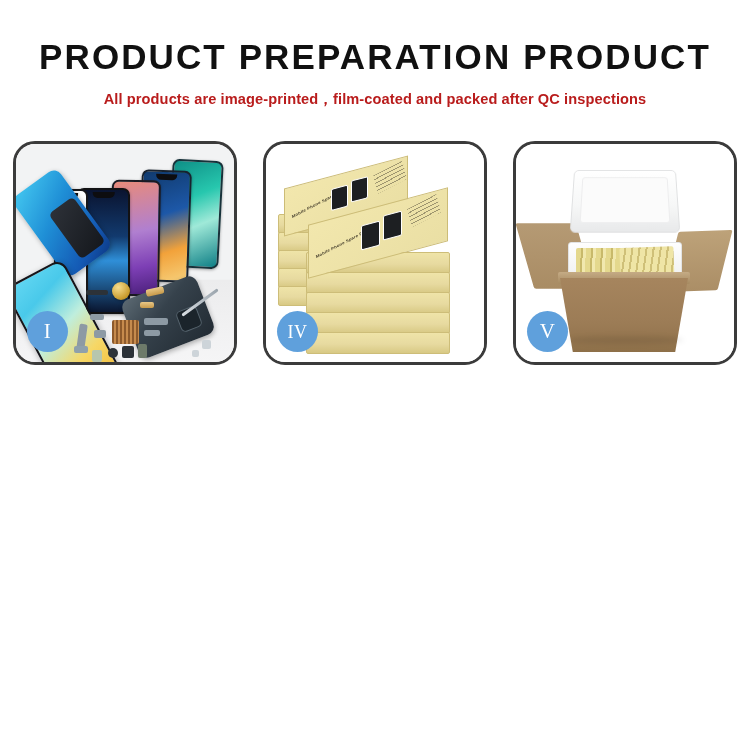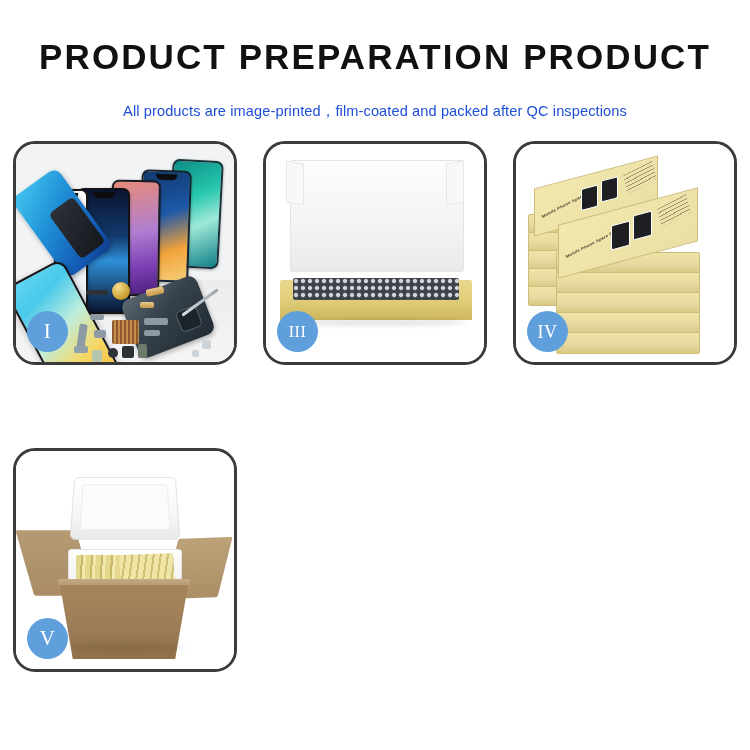--- a/index.html
+++ b/index.html
@@ -26,25 +26,25 @@
     margin: 0;
     padding-top: 38px;
     font-size: 35px;
     font-weight: 700;
     letter-spacing: 2.1px;
     color: #111111;
     line-height: 1.06;
     font-family: "Liberation Sans", sans-serif;
   }
   #page-subtitle {
-    margin: 16px;
+    margin: 4px;
     padding-top: 11px;
     font-size: 14.6px;
-    font-weight: 400;
-    color: #1d4ed8;
+    font-weight: 700;
+    color: #b91c1c;
     letter-spacing: 0.1px;
     font-family: "Liberation Sans", sans-serif;
   }
 
   
   #panel-grid {
     position: absolute;
     top: 141px;
     left: 13px;
     width: 724px;
@@ -555,33 +555,20 @@
       <div class="dark-part" style="left:122px;top:200px;width:9px;height:14px;background:#6d7a6a;"></div>
       <div class="flex-part" style="left:76px;top:206px;width:10px;height:12px;background:#b7c6ae;"></div>
       <div class="dark-part" style="left:58px;top:202px;width:14px;height:7px;background:#8fa0ab;"></div>
       <div class="flex-part" style="left:186px;top:196px;width:9px;height:9px;background:#cdd4d9;"></div>
       <div class="flex-part" style="left:176px;top:206px;width:7px;height:7px;background:#cdd4d9;"></div>
     </div>
     <div class="badge">I</div>
   </div>
 
 
-  <div class="panel">
-    <div class="panel-photo">
-      <div class="p3-bg"></div>
-      <div id="p3-lid"></div>
-      <div id="p3-lid-flapL"></div>
-      <div id="p3-lid-flapR"></div>
-      <div id="p3-box-body"></div>
-      <div id="p3-box-front"></div>
-      <div id="p3-bubbles"></div>
-      <div id="p3-shadow"></div>
-    </div>
-    <div class="badge xwide">III</div>
-  </div>
 
   <div class="panel">
     <div class="panel-photo">
       <div class="p4-bg"></div>
       <div id="stack">
 
         <div class="sb" style="left:0px;top:56px;width:104px;height:18px;"></div>
         <div class="sb" style="left:0px;top:74px;width:104px;height:18px;"></div>
         <div class="sb" style="left:0px;top:92px;width:104px;height:18px;"></div>
         <div class="sb" style="left:0px;top:110px;width:104px;height:18px;"></div>

